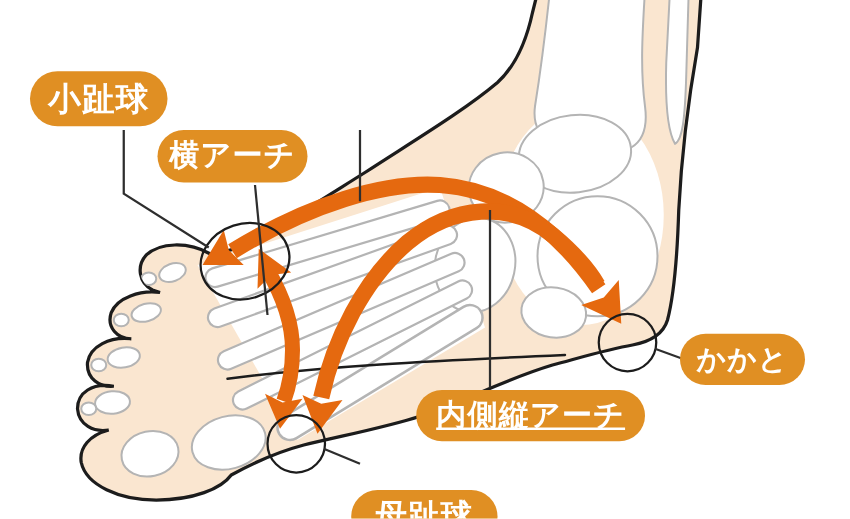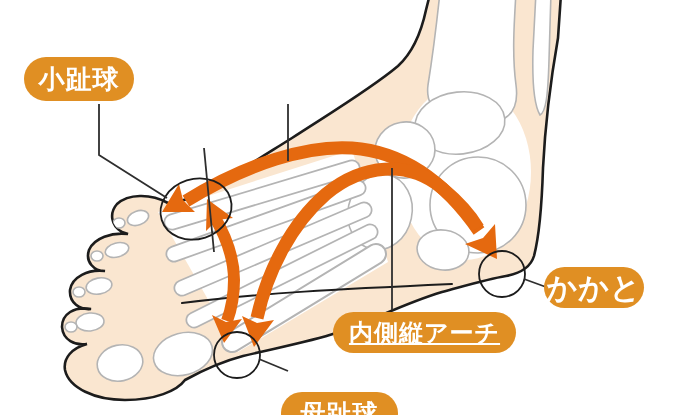--- a/index.html
+++ b/index.html
@@ -155,20 +155,21 @@
       <line class="leader" x1="204" y1="148" x2="214" y2="252"></line>
       <line class="leader" x1="288" y1="104" x2="288" y2="161"></line>
       <line class="leader" x1="392" y1="168" x2="392" y2="310"></line>
       <line class="leader" x1="259" y1="359" x2="288" y2="371"></line>
       <line class="leader" x1="524" y1="279" x2="546" y2="287"></line>
     </g>
   </svg>
 
   <div class="pill" style="left:24px;top:57px;width:110px;height:44px;font-size:26px;">小趾球</div>
 
+  <div class="pill" style="left:126px;top:104px;width:120px;height:42px;font-size:24px;">横アーチ</div>
 
 
-  <div class="pill" style="left:544px;top:267px;width:100px;height:41px;font-size:30px;">かかと</div>
+  <div class="pill" style="left:544px;top:267px;width:100px;height:41px;font-size:23px;">かかと</div>
 
   <div class="pill" style="left:333px;top:312px;width:183px;height:41px;font-size:24px;text-decoration:underline;">内側縦アーチ</div>
 
   <div class="pill" style="left:281px;top:360px;width:117px;height:42px;font-size:25px;margin-top:32px;">母趾球</div>
 </div>
 
 </body></html>

